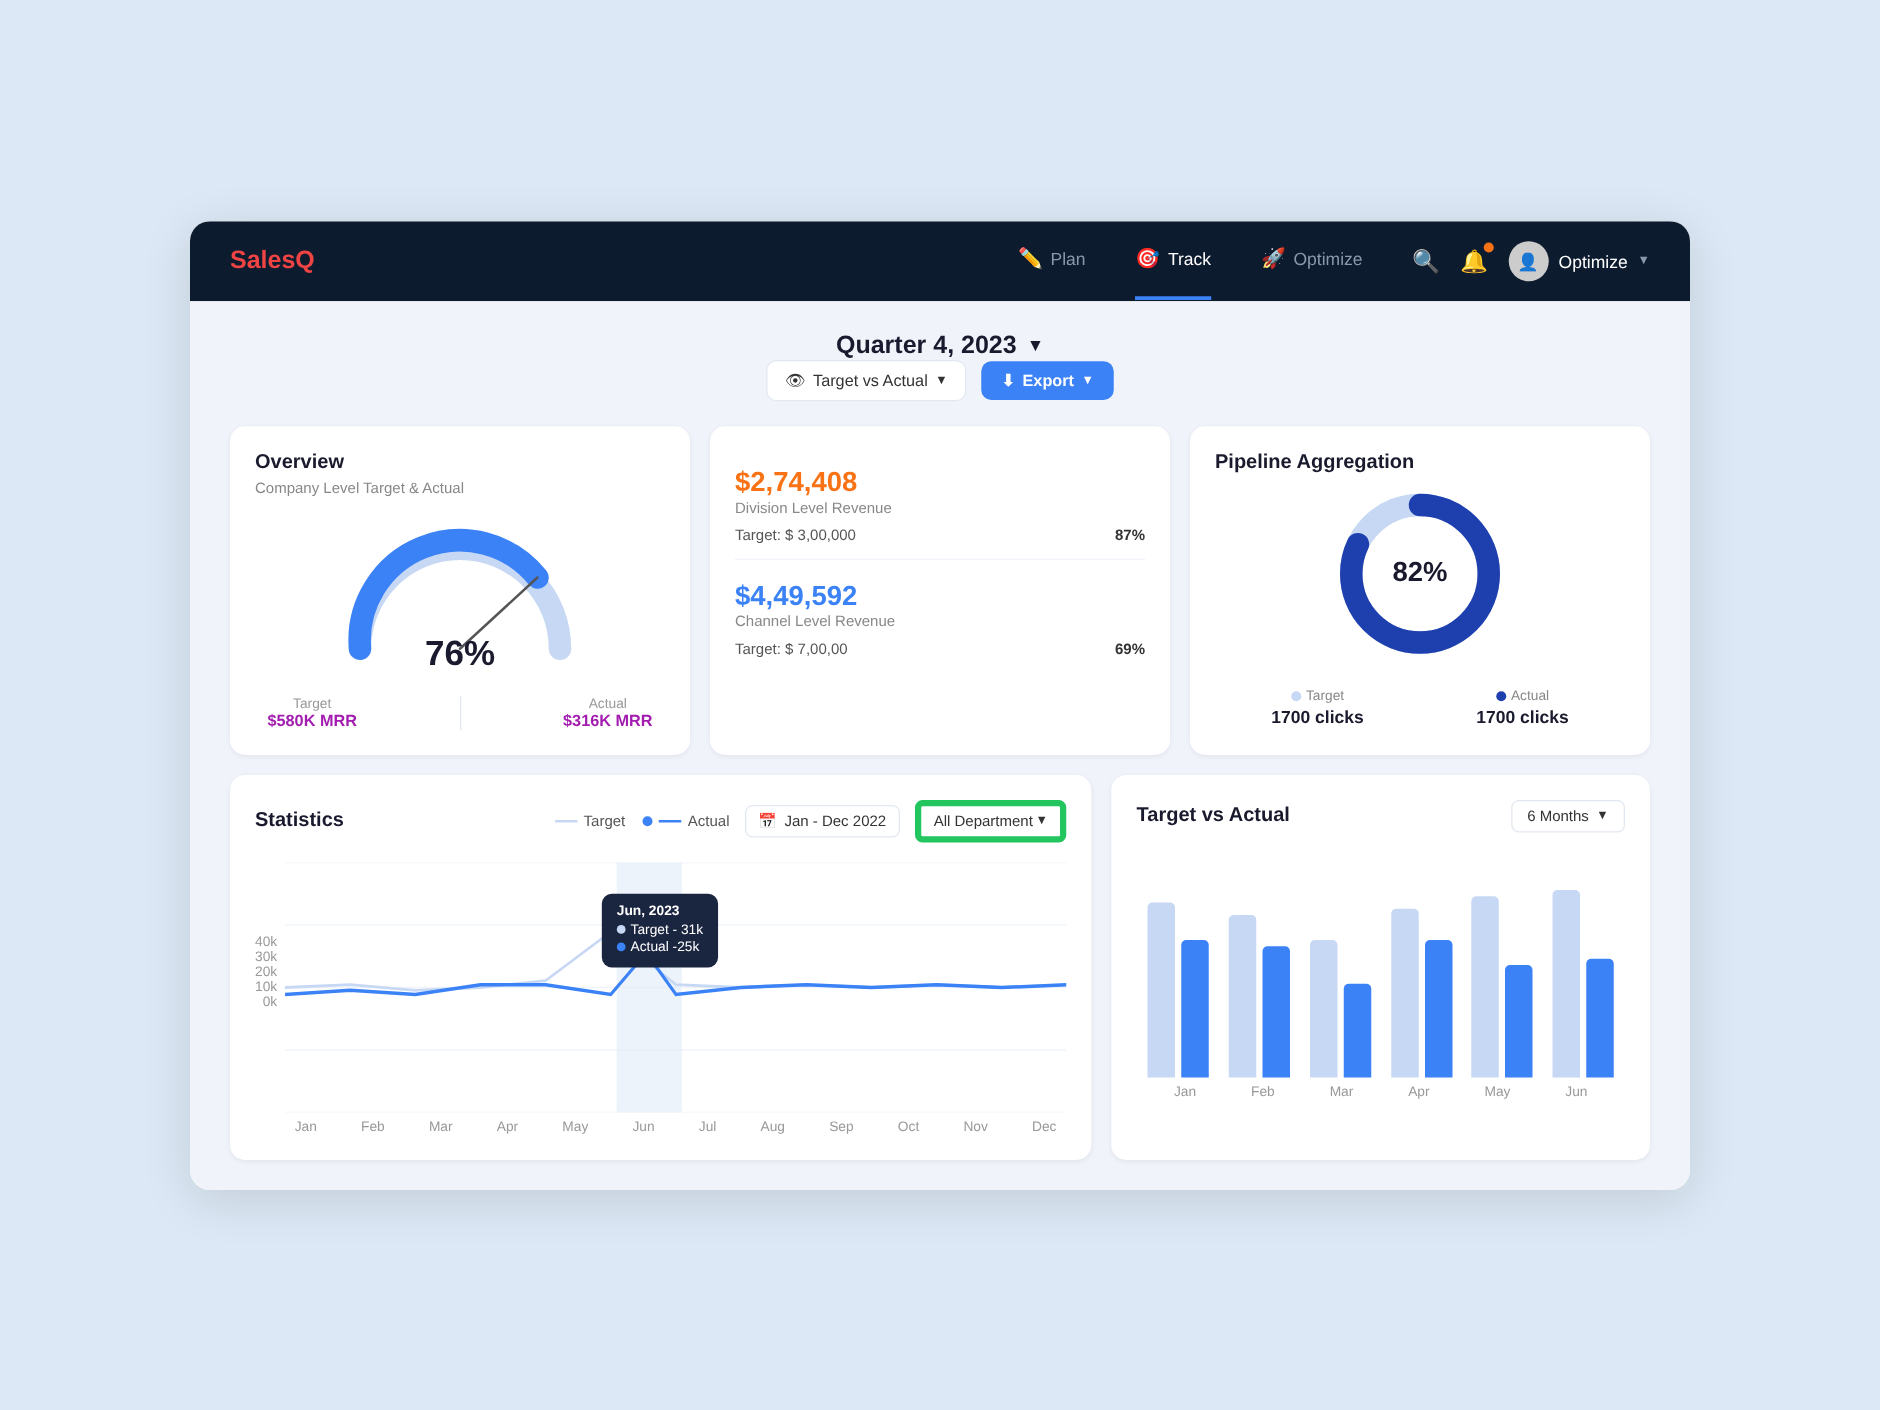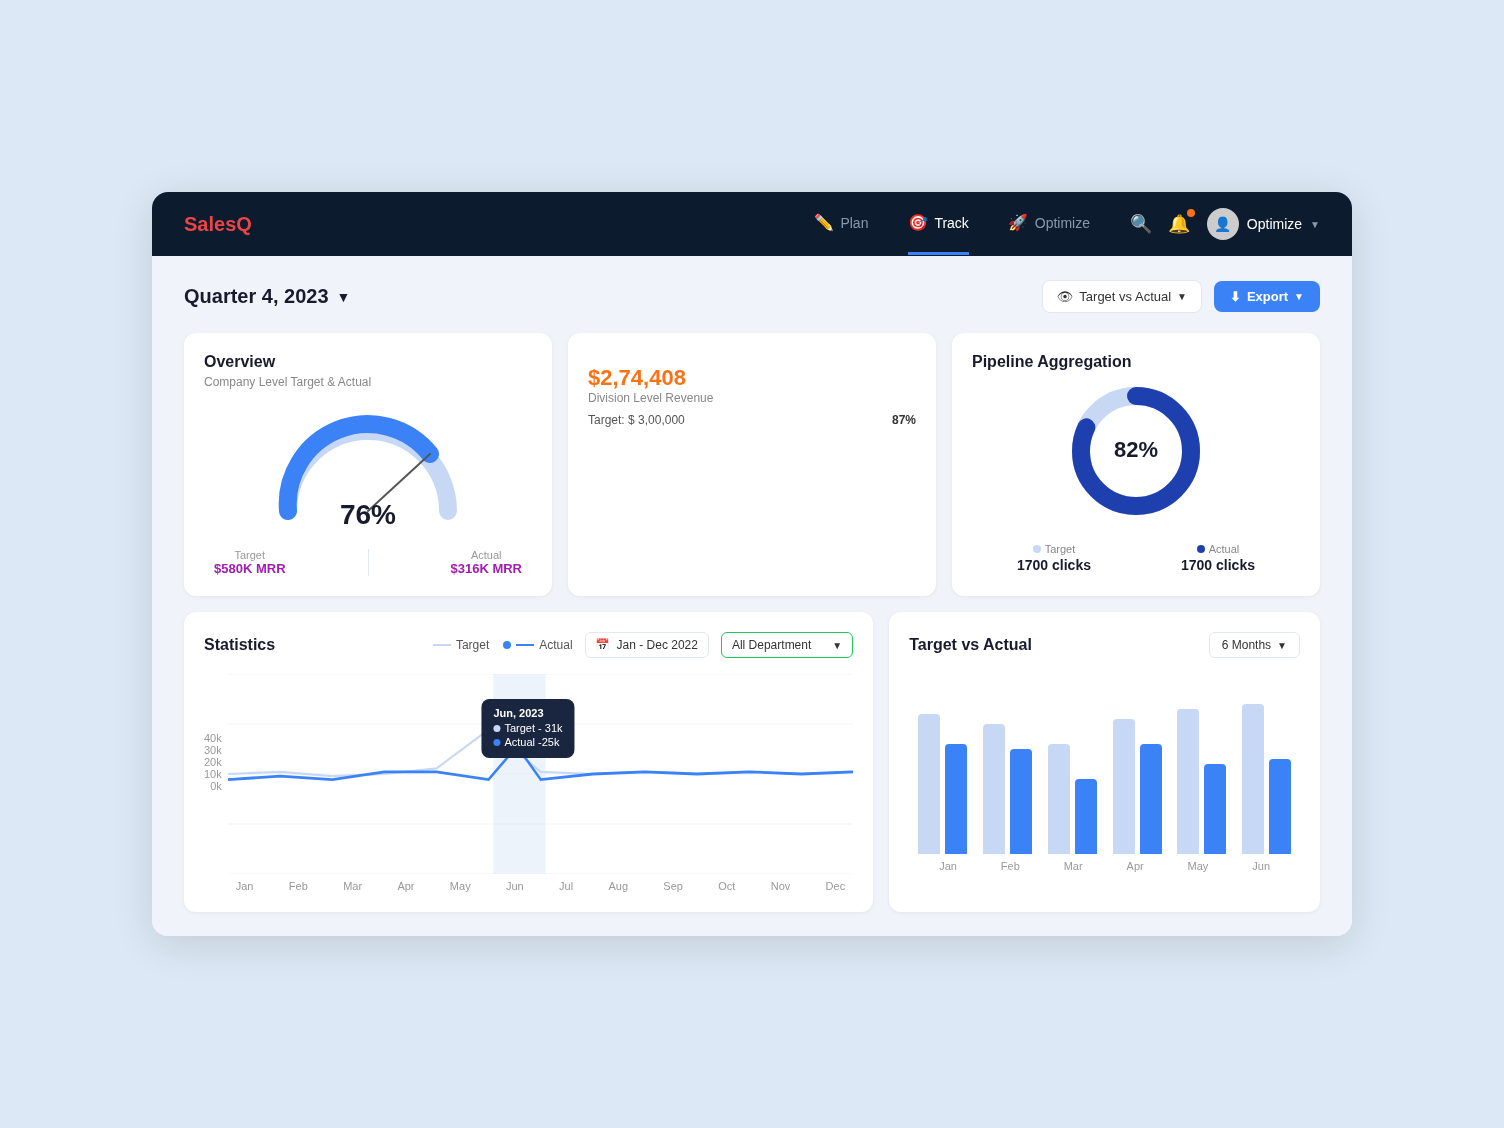--- a/index.html
+++ b/index.html
@@ -101,20 +101,21 @@
       padding: 24px 32px;
       min-height: calc(100% - 64px);
     }
 
     
     .page-header {
       display: flex;
       align-items: center;
       justify-content: space-between;
       margin-bottom: 20px;
+      flex-direction: column;
     }
     .quarter-selector {
       display: flex;
       align-items: center;
       gap: 8px;
       font-size: 20px;
       font-weight: 700;
       color: #1a1a2e;
       cursor: pointer;
     }
@@ -348,23 +349,23 @@
       padding: 5px 10px;
       border: 1px solid #e2e8f0;
       border-radius: 6px;
       font-size: 12px;
       color: #333;
       cursor: pointer;
     }
     .dept-filter {
       display: flex;
       align-items: center;
-      gap: 21px;
+      gap: 2px;
       padding: 5px 10px;
-      border: 1px solid #22c55e;
+      border: 5px solid #22c55e;
       border-radius: 6px;
       font-size: 12px;
       color: #333;
       cursor: pointer;
     }
 
     
     .line-chart-wrapper {
       position: relative;
       height: 200px;
@@ -532,20 +533,28 @@
         </div>
       </div>
 
       <div class="card revenue-card">
         <div class="revenue-section">
           <div class="revenue-amount orange">$2,74,408</div>
           <div class="revenue-label">Division Level Revenue</div>
           <div class="revenue-target-row">
             <span>Target: $ 3,00,000</span>
             <span class="revenue-pct">87%</span>
+          </div>
+        </div>
+        <div class="revenue-section" style="padding-top:16px;">
+          <div class="revenue-amount blue">$4,49,592</div>
+          <div class="revenue-label">Channel Level Revenue</div>
+          <div class="revenue-target-row">
+            <span>Target: $ 7,00,00</span>
+            <span class="revenue-pct">69%</span>
           </div>
         </div>
       </div>
 
       <div class="card">
         <div class="pipeline-title">Pipeline Aggregation</div>
         <div class="donut-container">
           <svg width="160" height="160" viewBox="0 0 160 160">
 
             <circle cx="80" cy="80" r="55" fill="none" stroke="#e2e8f0" stroke-width="18"></circle>

